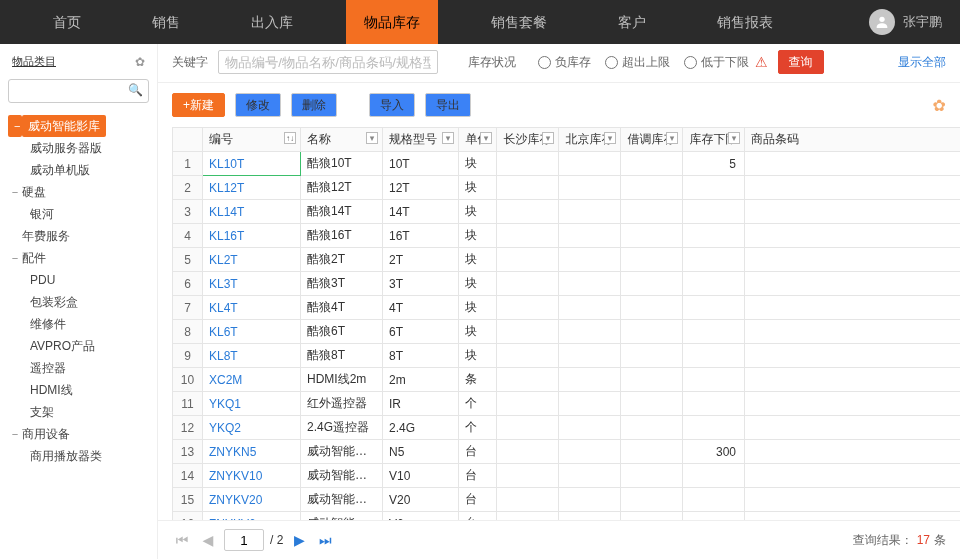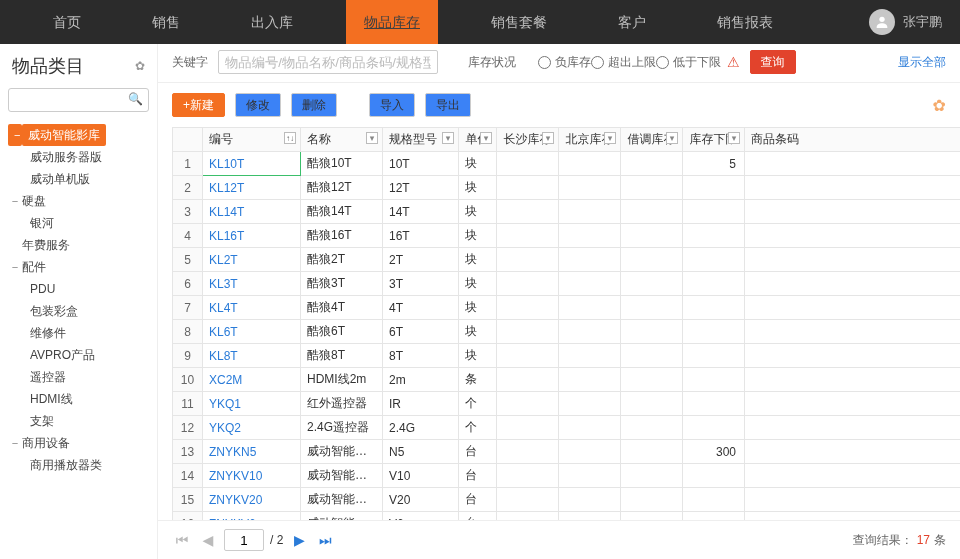--- a/index.html
+++ b/index.html
@@ -1,46 +1,46 @@
 <!DOCTYPE html>
 <html><head>
 <meta charset="utf-8">
 <style>
 *{box-sizing:border-box;margin:0;padding:0;}
 html,body{height:100%;}
 body{font-family:"Microsoft YaHei",Arial,sans-serif;font-size:12px;color:#333;background:#fff;}
 .topnav{height:44px;background:#2b2b2b;display:flex;align-items:center;padding:0 0 0 0;}
 .topnav .navitem{color:#bfbfbf;padding:0 18px;height:44px;line-height:44px;cursor:pointer;font-size:14px;margin-left:35px;}
-.topnav .navitem.active{background:#f36f21;color:#404040;text-decoration:underline;}
+.topnav .navitem.active{background:#f36f21;color:#000000;}
 .topnav .spacer{flex:1;}
 .topnav .avatar{width:26px;height:26px;border-radius:50%;background:#c7c7c7;margin-right:8px;display:flex;align-items:center;justify-content:center;}
 .topnav .avatar svg{width:16px;height:16px;fill:#fff;}
 .topnav .username{color:#bfbfbf;margin-right:18px;font-size:13px;}
 
 .layout{display:flex;height:calc(100% - 44px);}
 .sidebar{width:158px;border-right:1px solid #eee;background:#fff;}
 .side-head{display:flex;align-items:center;justify-content:space-between;padding:10px 12px 6px 12px;}
-.side-head .title{font-size:18px;color:#333;}
+.side-head .title{font-size:11px;color:#333;text-decoration:underline;}
 .side-head .gear{color:#999;cursor:pointer;}
 .side-search{padding:4px 8px 8px 8px;position:relative;}
 .side-search input{width:100%;height:24px;border:1px solid #ccc;border-radius:3px;padding:0 22px 0 6px;font-size:12px;}
 .side-search .mag{position:absolute;right:14px;top:8px;color:#999;pointer-events:none;}
 .tree{padding:4px 0 0 8px;line-height:22px;font-size:12px;color:#444;}
 .tree .node{display:flex;align-items:center;height:22px;cursor:pointer;}
 .tree .node .tw{width:14px;text-align:center;color:#888;font-size:11px;user-select:none;}
 .tree .node.selected span{background:#f36f21;color:#fff;padding:0 6px;border-radius:2px;}
 .tree .child{padding-left:22px;}
 .tree .node span{white-space:nowrap;}
 
 .main{flex:1;display:flex;flex-direction:column;overflow:hidden;}
 .filterbar{display:flex;align-items:center;padding:6px 14px 8px 14px;border-bottom:1px solid #eee;gap:10px;}
 .filterbar label{color:#666;}
 .filterbar input.kw{width:220px;height:24px;border:1px solid #ccc;border-radius:2px;padding:0 6px;}
 .filterbar input.kw::placeholder{color:#bbb;}
-.radios{display:flex;align-items:flex-end;margin-left:12px;color:#555;}
+.radios{display:flex;align-items:flex-end;gap:14px;margin-left:12px;color:#555;}
 .radios label{display:flex;align-items:center;gap:4px;cursor:pointer;}
 .radios input{accent-color:#f36f21;}
 .btn{border:1px solid #ccc;background:#3b82f6;height:24px;padding:0 10px;border-radius:2px;cursor:pointer;font-size:12px;color:#333;}
 .btn.primary{background:#f36f21;color:#fff;border-color:#f36f21;}
 .btn.danger{background:#e2432c;color:#fff;border-color:#e2432c;}
 .linkright{margin-left:auto;color:#2a7bd8;cursor:pointer;}
 .toolbar{display:flex;align-items:center;padding:10px 14px;gap:10px;}
 .toolbar .spacer{flex:1;}
 .toolbar .gear2{color:#f5aa6b;cursor:pointer;font-size:16px;}
 

